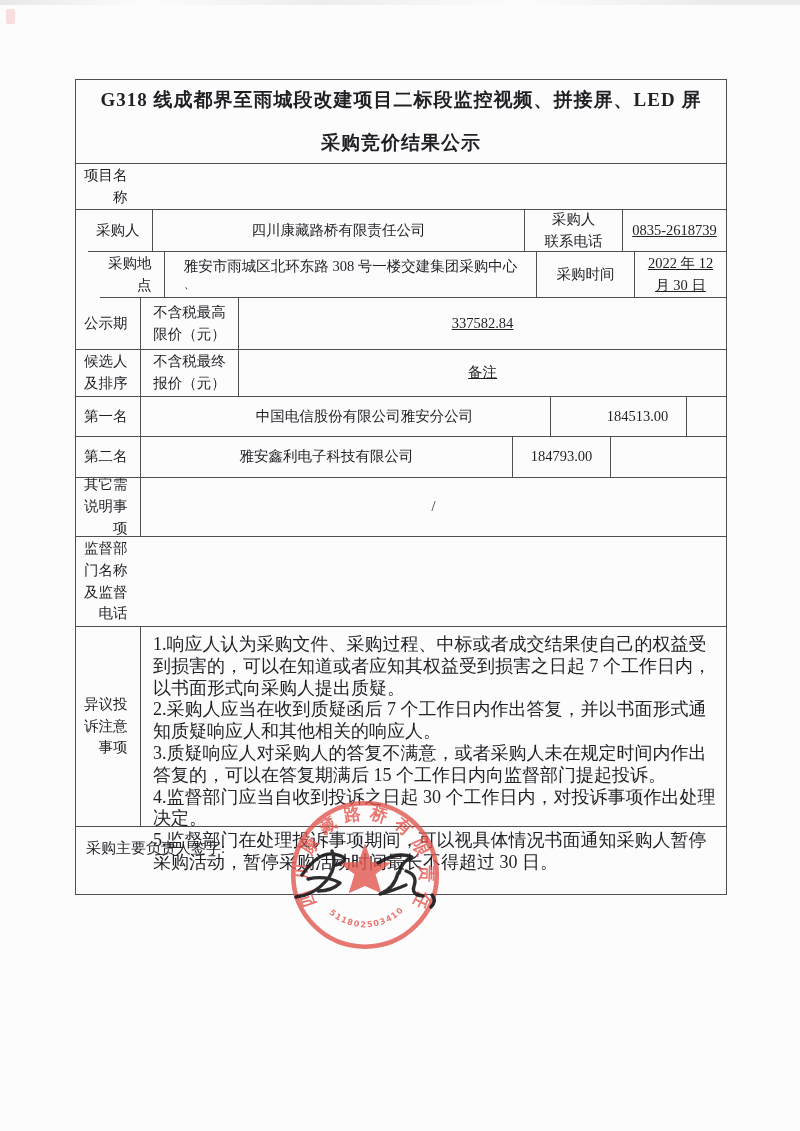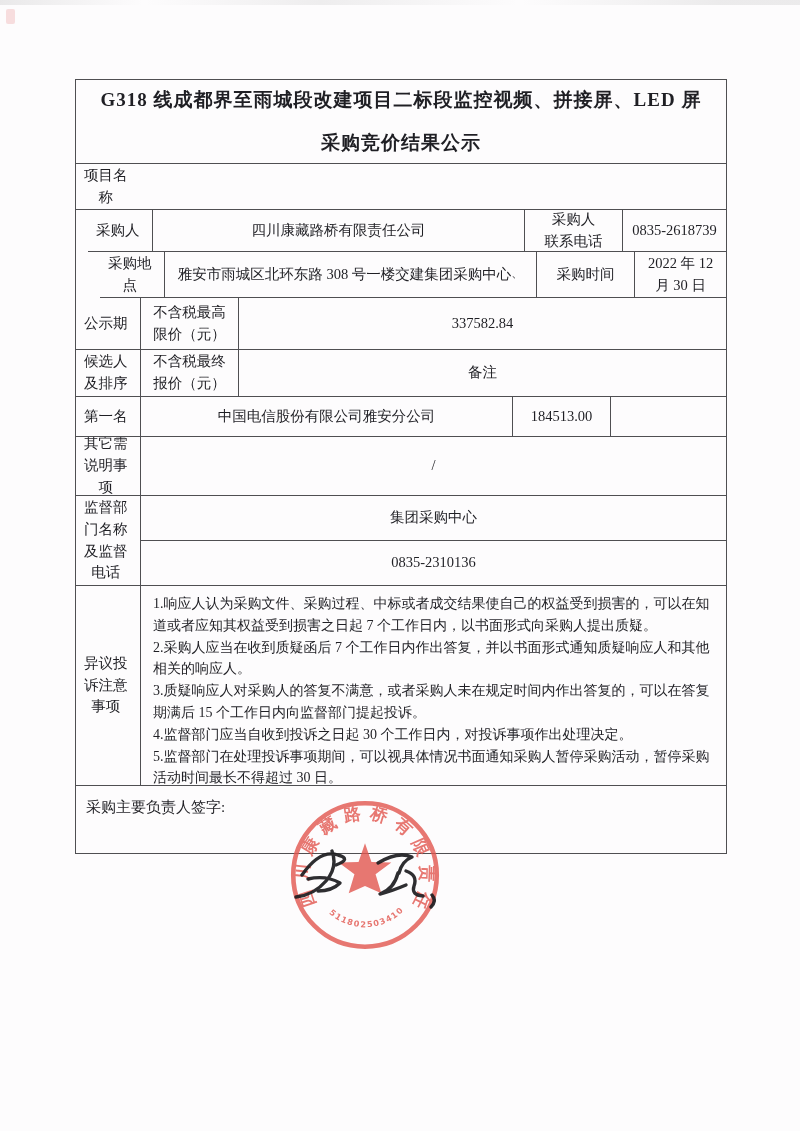--- a/index.html
+++ b/index.html
@@ -40,67 +40,67 @@
     box-sizing:border-box;
     border-right:1px solid var(--line);
     display:flex;align-items:center;justify-content:center;
     text-align:center;
     padding:2px 6px;
     overflow:hidden;
   }
   .cell:last-child{border-right:none;}
   .label{
     width:65px;flex:0 0 65px;
-    justify-content:flex-start;text-align:center;
+    justify-content:flex-start;text-align:right;
     padding-left:8px;padding-right:4px;
   }
   .c2{width:372px;flex:0 0 372px;}
   .c3{width:98px;flex:0 0 98px;}
-  .c4{flex:1 1 auto;}
+  .c4{flex:1 1 auto;text-decoration:underline;}
   .merged{flex:1 1 auto;}
   .pre{white-space:pre-line;}
   .title-row{
     height:84px;
     flex-direction:column;align-items:center;justify-content:center;
     gap:15px;
     font-size:19px;font-weight:700;letter-spacing:1px;
     border-bottom:1px solid var(--line);
   }
-  .addr-wrap{display:flex;flex-direction:row;align-items:flex-start;line-height:1.35;}
+  .addr-wrap{display:flex;flex-direction:column;align-items:flex-start;line-height:1.35;}
   .addr-mark{font-size:12px;color:#3a3a3e;}
   .split-col{flex:1 1 auto;display:flex;flex-direction:column;}
   .split-col .sub{
     flex:1 1 50%;display:flex;align-items:center;justify-content:center;
     border-bottom:1px solid var(--line);box-sizing:border-box;
   }
   .split-col .sub:last-child{border-bottom:none;}
   .dispute-cell{
     flex:1 1 auto;display:block;
     text-align:left;
     padding:7px 10px 4px 12px;
-    font-size:14px;line-height:21.8px;
+    font-size:18px;line-height:21.8px;
   }
   .dispute-cell p{margin:0;}
   .sig-row{height:67px;}
   .sig-cell{
     flex:1 1 auto;
     justify-content:flex-start;align-items:flex-start;
     text-align:left;
     padding:10px 0 0 10px;
     font-size:15px;
   }
   .seal-svg{position:absolute;left:283px;top:793px;width:164px;height:164px;opacity:.8;}
   .signature-svg{position:absolute;left:282px;top:833px;width:180px;height:82px;}
   
   .h-project{height:46px;}
   .h-purchaser{height:42px;margin-left:12px;}
   .h-location{height:46px;margin-left:24px;}
   .h-publicity{height:52px;}
   .h-candhead{height:47px;}
-  .h-cand1{height:40px;}
+  .h-cand1{height:40px;gap:38px;}
   .h-cand2{height:41px;}
   .h-other{height:59px;}
   .h-supervision{height:90px;}
   .h-dispute{height:200px;}
 </style>
 </head>
 <body>
 
 <div class="sheet">
   <div class="scan-streak"></div>
@@ -154,37 +154,39 @@
       <div class="cell c4">备注</div>
     </div>
 
     <div class="row h-cand1">
       <div class="cell label">第一名</div>
       <div class="cell c2">中国电信股份有限公司雅安分公司</div>
       <div class="cell c3">184513.00</div>
       <div class="cell c4"></div>
     </div>
 
+    <div class="row h-cand2">
+      <div class="cell label">第二名</div>
+      <div class="cell c2">雅安鑫利电子科技有限公司</div>
+      <div class="cell c3">184793.00</div>
+      <div class="cell c4"></div>
+    </div>
 
     <div class="row h-other">
       <div class="cell label pre">其它需
 说明事
 项</div>
       <div class="cell merged">/</div>
     </div>
 
     <div class="row h-supervision">
       <div class="cell label pre">监督部
 门名称
 及监督
 电话</div>
-      <div class="split-col">
-        <div class="sub">集团采购中心</div>
-        <div class="sub">0835-2310136</div>
-      </div>
     </div>
 
     <div class="row h-dispute">
       <div class="cell label pre">异议投
 诉注意
 事项</div>
       <div class="dispute-cell">
         <p>1.响应人认为采购文件、采购过程、中标或者成交结果使自己的权益受到损害的，可以在知道或者应知其权益受到损害之日起 7 个工作日内，以书面形式向采购人提出质疑。</p>
         <p>2.采购人应当在收到质疑函后 7 个工作日内作出答复，并以书面形式通知质疑响应人和其他相关的响应人。</p>
         <p>3.质疑响应人对采购人的答复不满意，或者采购人未在规定时间内作出答复的，可以在答复期满后 15 个工作日内向监督部门提起投诉。</p>

